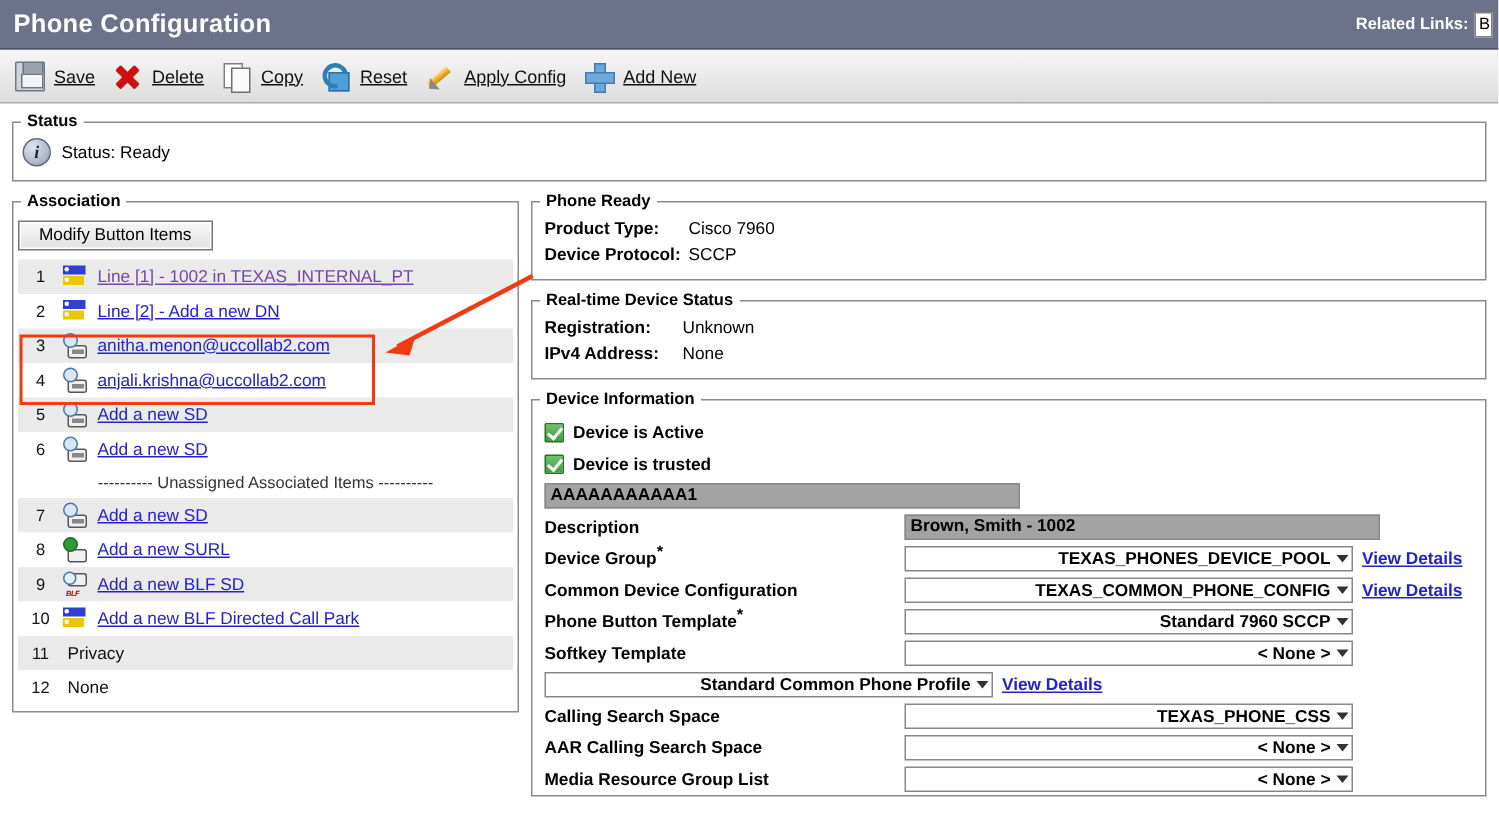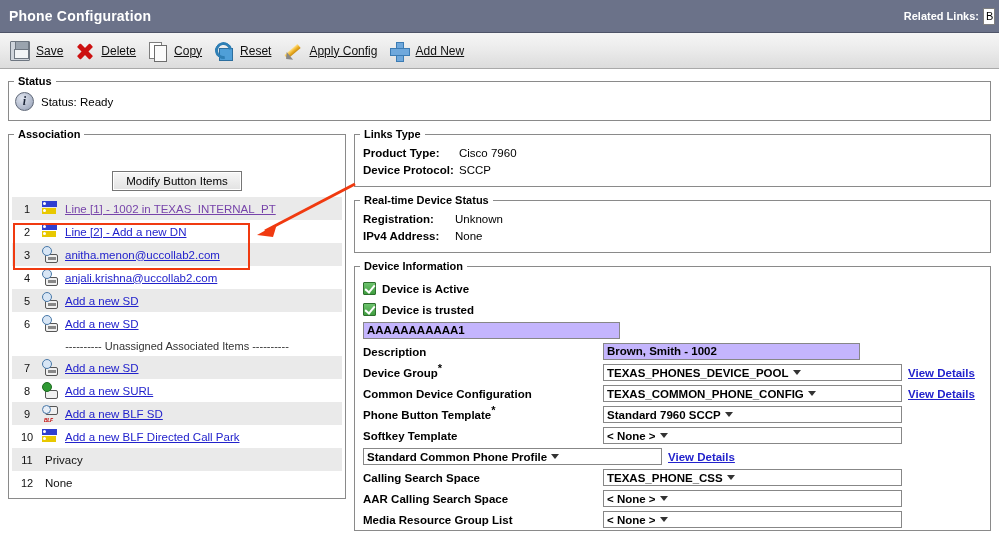--- a/index.html
+++ b/index.html
@@ -19,21 +19,21 @@
     height: 33px;
     background: #6b7289;
     border-bottom: 1px solid #4e5468;
     display: flex;
     align-items: center;
     justify-content: space-between;
     padding: 0 6px 0 9px;
   }
   .titlebar-text {
     color: #ffffff;
-    font-size: 14px;
+    font-size: 17px;
     font-weight: bold;
     letter-spacing: .2px;
   }
   .related-links {
     display: flex;
     align-items: center;
     gap: 4px;
     margin-right: -2px;
   }
   .related-links-label {
@@ -156,21 +156,21 @@
   }
   .status-text { font-size: 11.5px; }
 
   
   .columns { display:flex; gap:8px; padding: 7px 8px 0 8px; align-items: flex-start; }
   .col-left  { width: 338px; flex: 0 0 338px; position: relative; }
   .col-right { flex: 1 1 auto; min-width:0; }
 
   
   .assoc-inner { padding: 5px 3px 4px 3px; }
-  .modify-btn-row { display:flex; justify-content:center; padding: 2px 0 6px 0; margin-top: 24px; }
+  .modify-btn-row { display:flex; padding: 2px 0 6px 0; }
   .modify-btn {
     font-family:"Liberation Sans", sans-serif;
     font-size: 11.5px;
     padding: 3px 13px;
     background: linear-gradient(to bottom,#f7f7f7,#e2e2e2);
     border: 1px solid #767676;
     box-shadow: inset 0 0 0 1px #ffffff;
     cursor: default;
   }
   table.assoc { width:100%; border-collapse: collapse; }
@@ -272,29 +272,29 @@
     content:""; position:absolute; left:3px; top:0px; width:4px; height:8px;
     border:solid #ffffff; border-width:0 2px 2px 0; transform: rotate(40deg);
   }
   .chk-label { font-size:11.5px; }
 
   .field-row { display:flex; align-items:center; height:21px; }
   .field-label { width: 240px; flex:0 0 240px; font-size:11.5px; }
   .req { color:#000; font-size:11px; vertical-align: super; line-height:0; }
   .ctl-wrap { display:flex; align-items:center; gap:6px; }
   .txtin {
-    width: 257px; height: 17px; font-size:11.5px;
+    width: 317px; height: 17px; font-size:11.5px;
     font-family:"Liberation Sans", sans-serif;
-    border:1px solid #878787; background:#c4b5fd; padding:0 3px; color:#000;
+    border:1px solid #878787; background:#a3a3a3; padding:0 3px; color:#000;
     line-height:15px; white-space:nowrap; overflow:hidden;
   }
   .selbox {
     width: 299px; height: 17px; font-size:11.5px;
     border:1px solid #878787; background:#ffffff;
-    display:flex; align-items:center; justify-content:flex-start;
+    display:flex; align-items:center; justify-content:flex-end;
     padding:0 2px 0 3px; color:#000; white-space:nowrap; overflow:hidden;
   }
   .selbox .caret {
     width:0;height:0;border-left:4px solid transparent;border-right:4px solid transparent;
     border-top:5px solid #333; margin-left:4px; flex:0 0 8px;
   }
   .vd-link { color:#2222cc; text-decoration:underline; font-size:11.5px; cursor:default; white-space:nowrap; }
 </style>
 </head>
 <body>
@@ -518,21 +518,21 @@
 
     <svg class="anno-arrow" width="120" height="70" style="left:235px; top:50px;" viewBox="0 0 120 70">
       <line x1="112" y1="6" x2="22" y2="53" stroke="#f03a10" stroke-width="3"></line>
       <polygon points="14,57 34,46 30,59" fill="#f03a10"></polygon>
     </svg>
   </div>
 
   <div class="col-right">
 
     <fieldset class="box">
-      <legend>Links Type</legend>
+      <legend>Phone Ready</legend>
       <div class="pt-body">
         <div class="kv">
           <span class="k k-w1">Product Type:</span>
           <span class="v">Cisco 7960</span>
         </div>
         <div class="kv">
           <span class="k k-w1">Device Protocol:</span>
           <span class="v">SCCP</span>
         </div>
       </div>

